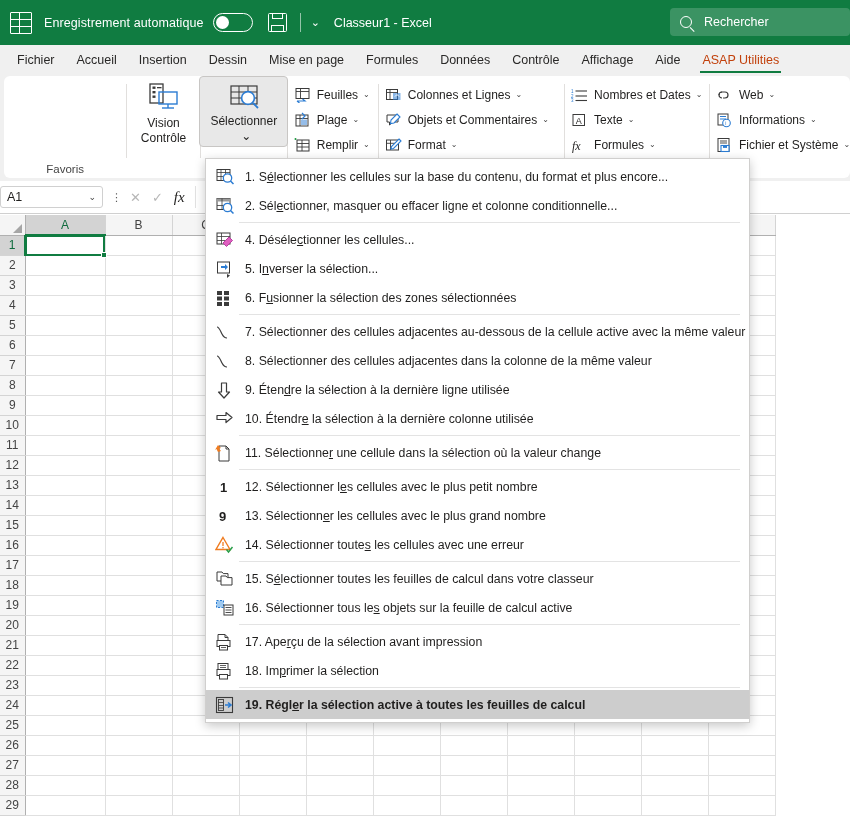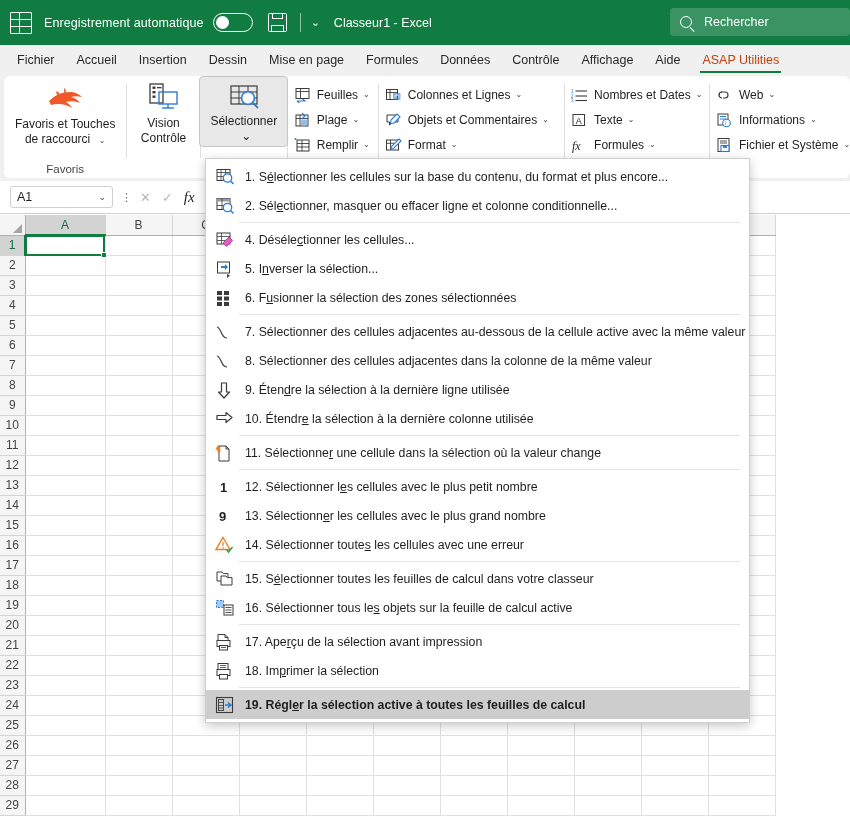--- a/index.html
+++ b/index.html
@@ -119,21 +119,21 @@
   .small-btn .si { width: 17px; height: 16px; margin-right: 6px; flex: 0 0 auto; position: relative; }
   .caret { font-size: 8px; margin-left: 5px; color: #444; }
 
   
   .formulabar {
     position: absolute; top: 181px; left: 0; width: 850px; height: 33px;
     background: #ffffff; display: flex; align-items: center;
     border-bottom: 1px solid #d0d0d0;
   }
   .namebox {
-    margin-left: 10px; width: 103px; height: 22px;
+    width: 103px; height: 22px;
     border: 1px solid #d0d0d0; border-radius: 3px; background: #fff;
     display: flex; align-items: center; padding: 7px 6px;
     font-size: 12.5px; color: #201f1e;
   }
   .namebox .nb-caret { margin-left: auto; font-size: 9px; color: #444; }
   .fb-dots { margin: 0 8px; font-size: 11px; color: #5a5a5a; letter-spacing: 0; line-height: 10px; }
   .fb-btns { display: flex; align-items: center; gap: 11px; color: #b6b6b6; font-size: 13px; }
   .fb-fx { color: #201f1e; font-style: italic; font-family: "Liberation Serif", serif; font-size: 15px; }
   .fb-input { flex: 1; height: 22px; margin: 0 8px 0 10px; border-left: 1px solid #e1e1e1; padding-left: 8px; font-size: 12.5px; color:#201f1e;}
 
@@ -234,34 +234,20 @@
     <div class="tab">Contrôle</div>
     <div class="tab">Affichage</div>
     <div class="tab">Aide</div>
     <div class="tab active">ASAP Utilities</div>
   </div>
 
   <div class="ribbon">
     <div class="ribbon-inner">
 
       <div class="grp" style="width:128px">
-        <div class="big-btn">
-          <div class="fav-icon">
-            <svg width="40" height="32" viewBox="0 0 40 32">
-              <path d="M4 19 C10 13, 17 10, 25 10 C30 10, 34 12, 37 15 C33 14, 29 14, 26 15 C30 16, 33 18, 35 21 C30 19, 25 19, 21 20 C24 22, 26 24, 27 26 C21 22, 13 21, 6 23 Z" fill="#f05a28"></path>
-              <path d="M12 9 C15 12, 18 15, 20 18 C17 17, 13 14, 11 11 Z" fill="#f05a28"></path>
-              <path d="M20 6 C21 10, 22 14, 22 17 C20 14, 19 10, 19 7 Z" fill="#f05a28"></path>
-            </svg>
-          </div>
-          <div class="lbl">Favoris et Touches</div>
-          <div class="lbl">
-            <span>de raccourci</span>
-            <span class="caret">⌄</span>
-          </div>
-        </div>
         <div class="grp-name">Favoris</div>
       </div>
 
       <div class="grp-divider"></div>
 
       <div class="grp" style="width:76px">
         <div class="big-btn">
           <div class="vision-icon">
             <svg width="34" height="30" viewBox="0 0 34 30">
               <rect x="3" y="2" width="13" height="19" fill="none" stroke="#3b3b3b" stroke-width="1.3"></rect>

